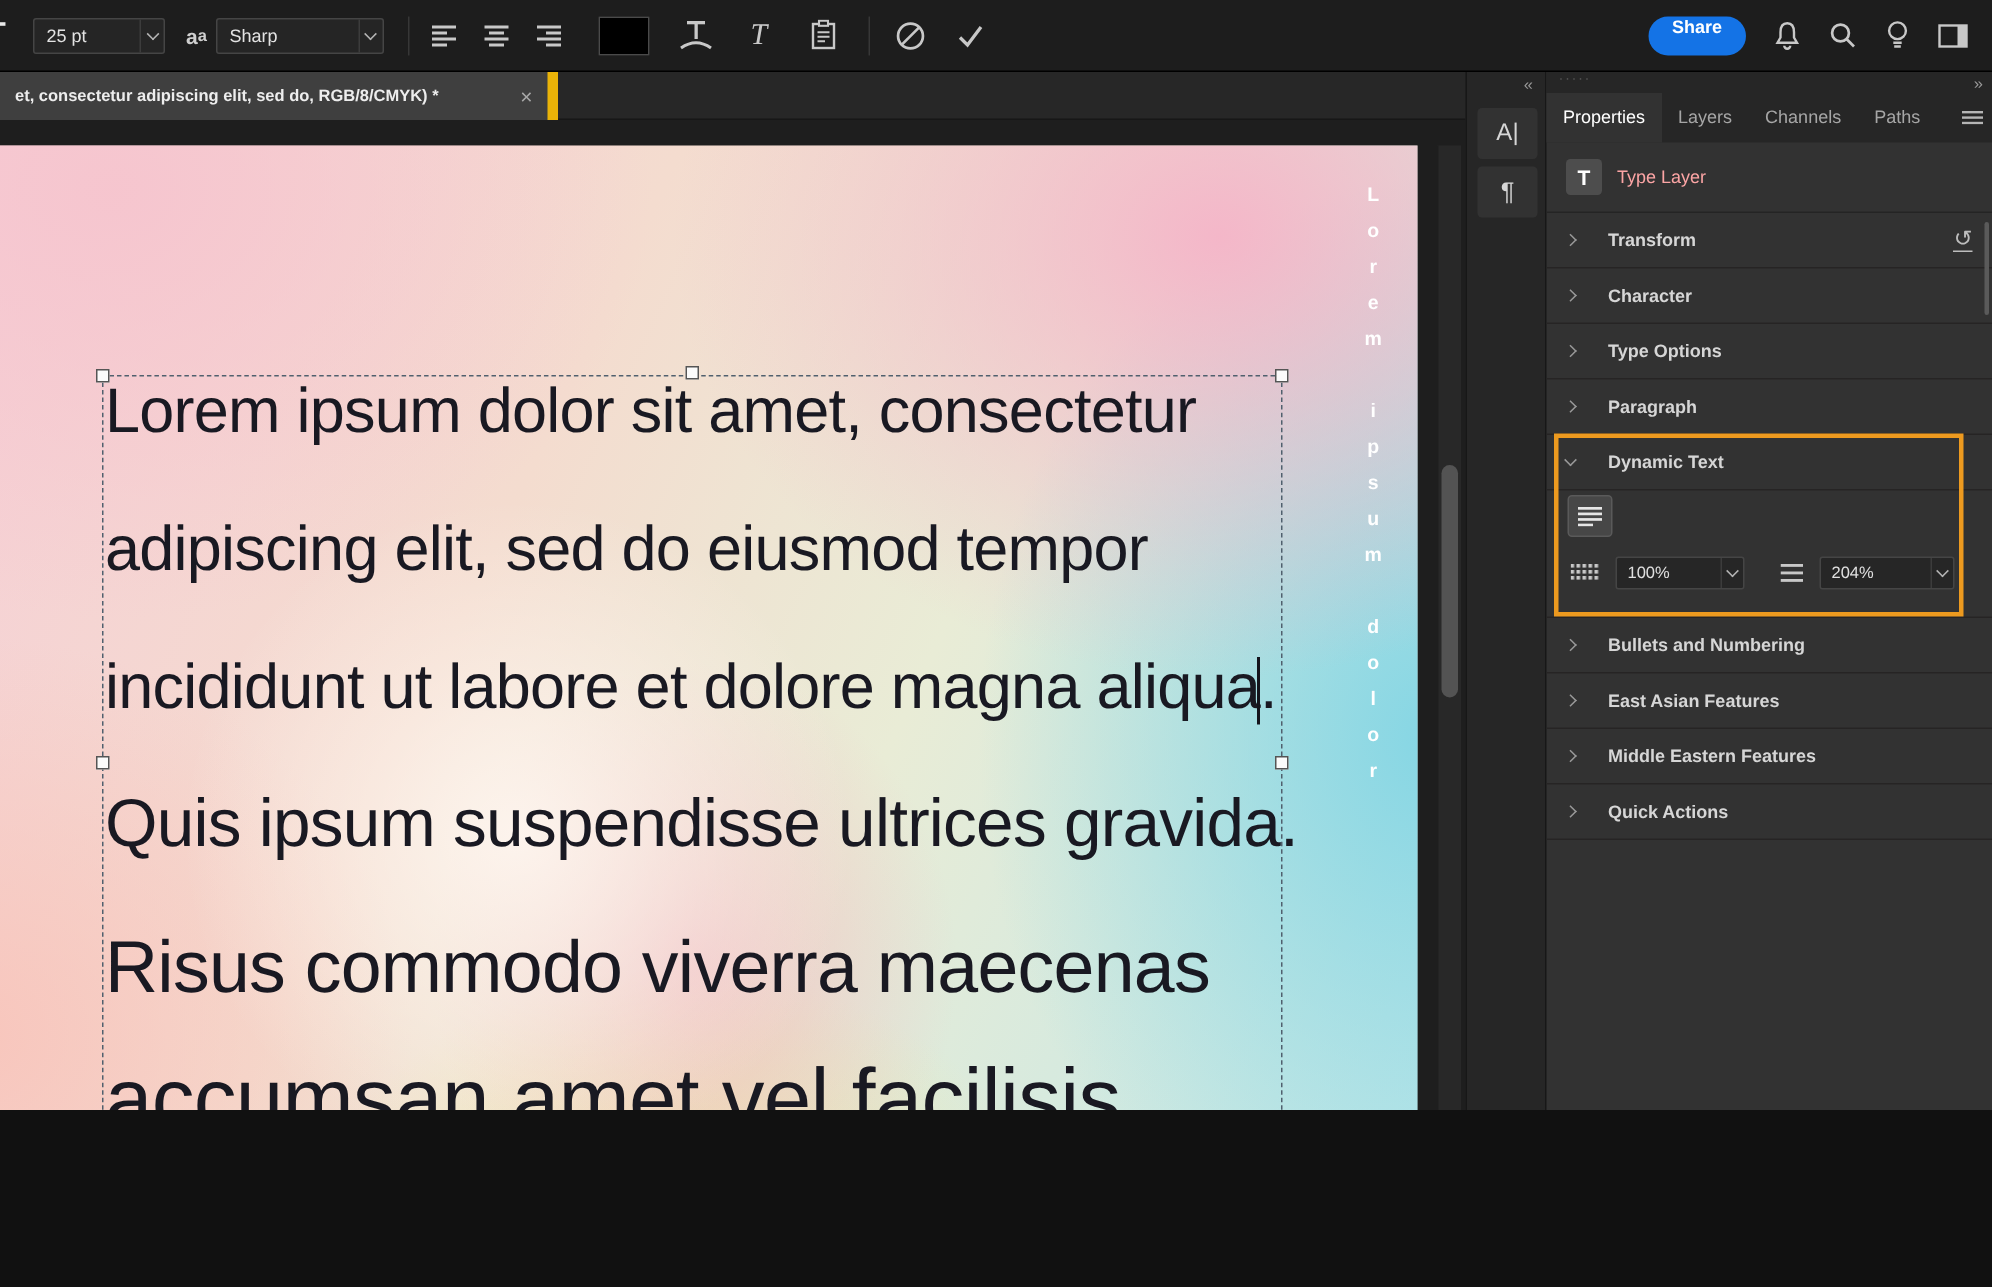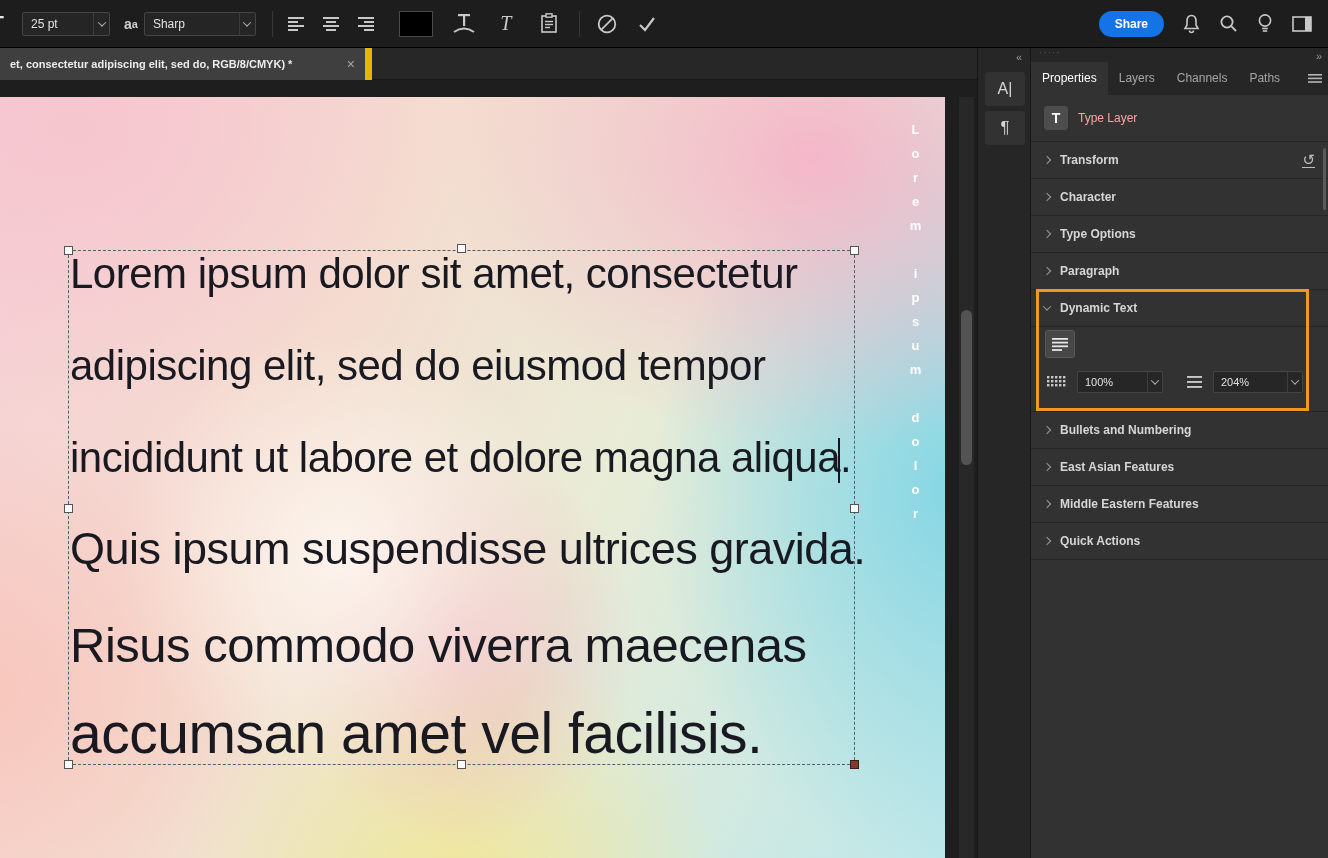--- a/index.html
+++ b/index.html
@@ -1,18 +1,18 @@
 <!DOCTYPE html>
 <html><head>
 <meta charset="utf-8">
 <style>
   * { margin:0; padding:0; box-sizing:border-box; }
   html,body { background:#111; }
   .app {
-    position:relative; width:1328px; height:858px; overflow:hidden;
+    position:relative; width:1328px; height:740px; overflow:hidden;
     background:#1e1e1e; font-family:"Liberation Sans", sans-serif;
     -webkit-font-smoothing:antialiased; cursor:default;padding-left:28px;
   }
 
   
   .topbar {
     position:absolute; left:0; top:0; width:1328px; height:48px;
     background:#1d1d1d; border-bottom:1px solid #000;
     display:flex; align-items:center;
   }
@@ -27,21 +27,21 @@
   .cv-down { width:6px; height:6px; border-right:1.4px solid #b5b5b5; border-bottom:1.4px solid #b5b5b5; transform:rotate(45deg) translate(-1px,-1px); }
   .aa { color:#cfcfcf; font-weight:bold; letter-spacing:0; }
   .aa .a1 { font-size:14px; } .aa .a2 { font-size:11px; }
   .tsep { width:1px; height:26px; background:#373737; }
   .iconbtn { height:28px; display:flex; align-items:center; justify-content:center; border-radius:2px; }
   .swatch { width:34px; height:26px; background:#000; border:1px solid #4a4a4a; }
   .scriptT { font-family:"Liberation Serif", serif; font-style:italic; font-size:20px; color:#c9c9c9; }
   .tb-right { margin-left:auto; display:flex; align-items:center; gap:18px; margin-right:16px; }
   .share-btn {
     height:26px; padding:0 16px; border-radius:13px; background:#1473E6;
-    color:#fff; font-size:12px; display:flex; align-items:center; font-weight:bold;
+    color:#fff; font-size:12px; display:flex; align-items:flex-start; font-weight:bold;
   }
 
   
   .tabbar {
     position:absolute; left:0; top:48px; width:977px; height:32px;
     background:#272727; border-bottom:1px solid #171717;
   }
   .doc-tab {
     position:absolute; left:0; top:0; height:32px; width:372px; background:#3f3f3f;
     border-right:7px solid #eab308; display:flex; align-items:center; padding:0 10px;
@@ -108,21 +108,21 @@
   .panel-tabs { position:relative; height:33px; background:#262626; display:flex; }
   .ptab { padding:0 11px; font-size:12px; line-height:33px; color:#a6a6a6; }
   .ptab.active { background:#323232; color:#fff; }
   .ptab-menu { position:absolute; right:6px; top:12px; }
   .layer-row { height:47px; display:flex; align-items:center; gap:10px; padding:0 13px; border-bottom:1px solid #242424; }
   .t-badge {
     width:24px; height:24px; background:#4d4d4d; border-radius:3px; color:#fff;
     font-weight:bold; font-size:14px; display:flex; align-items:center; justify-content:center;
   }
   .layer-type { font-size:12px; color:#fca5a5; }
-  .section { height:37px; display:flex; align-items:center; gap:10px; padding:0 13px; border-bottom:1px solid #262424; }
+  .section { height:37px; display:flex; align-items:center; gap:22px; padding:0 13px; border-bottom:1px solid #262424; }
   .section .lbl { font-size:12px; font-weight:bold; color:#d6d6d6; }
   .chev-r { width:6px; height:6px; border-right:1.5px solid #9a9a9a; border-bottom:1.5px solid #9a9a9a; transform:rotate(-45deg); flex:none; }
   .chev-d { width:6px; height:6px; border-right:1.5px solid #9a9a9a; border-bottom:1.5px solid #9a9a9a; transform:rotate(45deg) translate(-1px,-1px); flex:none; }
   .reset-ic { margin-left:auto; color:#bdbdbd; font-size:15px; line-height:1; border-bottom:1px solid #bdbdbd; }
   .dyn-content { position:relative; height:85px; border-bottom:1px solid #262424; }
   .dyn-bigbtn {
     position:absolute; left:14px; top:3px; width:30px; height:28px;
     background:#474747; border:1px solid #5a5a5a; border-radius:3px;
     display:flex; align-items:center; justify-content:center;
   }

